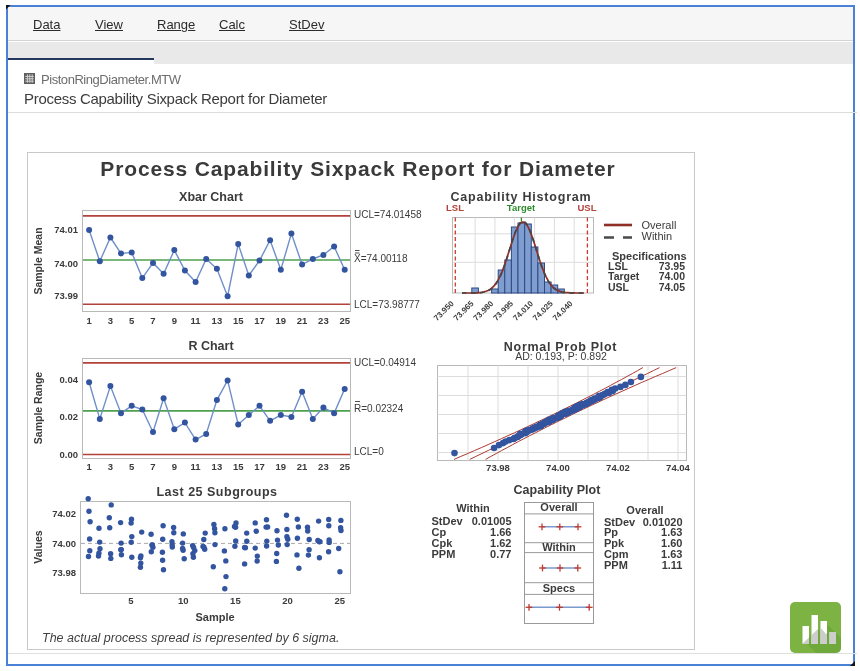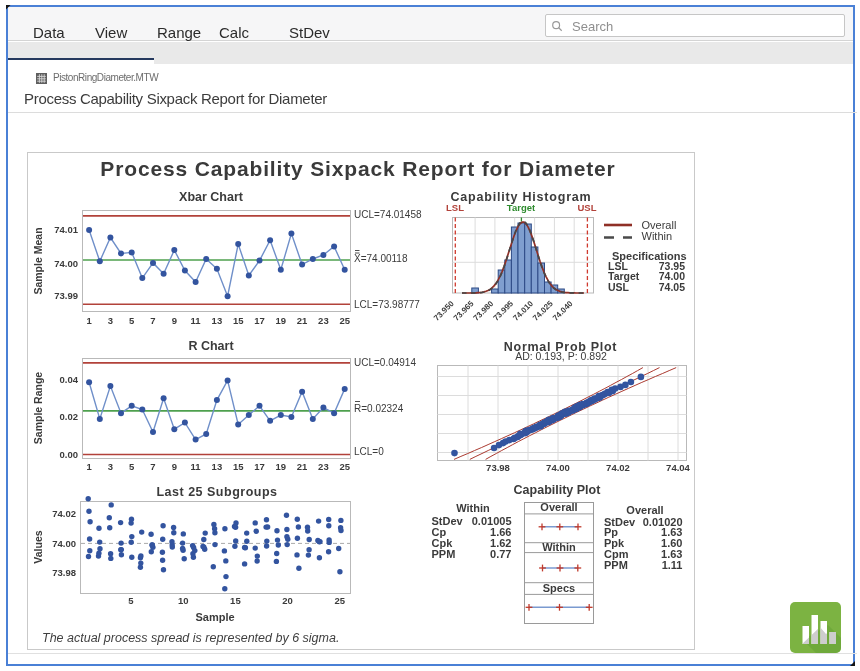--- a/index.html
+++ b/index.html
@@ -1,46 +1,39 @@
 <!DOCTYPE html>
 <html><head><meta charset="utf-8">
 <style>
 * { margin:0; padding:0; box-sizing:border-box; }
 html,body { width:860px; height:671px; background:#fff; font-family:"Liberation Sans",sans-serif; }
 .win { position:absolute; left:6px; top:5px; width:849px; height:661px; border:2px solid #4a80d6; background:#fff; }
 .menubar { position:absolute; left:0; top:0; width:100%; height:34px; background:#f6f6f7; border-bottom:1px solid #d4d4d4; }
-.mi { position:absolute; top:17px; font-size:15px; color:#2b2b2b; }
+.mi { position:absolute; top:10px; font-size:13px; color:#2b2b2b;text-decoration:underline; }
 .search { position:absolute; left:537px; top:6.5px; width:300px; height:23px; border:1px solid #c6c6c6; background:#fff; border-radius:2px; }
 .search span { position:absolute; left:26px; top:4px; font-size:13px; color:#8f8f8f; }
 .tabbar { position:absolute; left:0; top:35px; width:100%; height:22px; background:#e9e9e9; }
 .tab { position:absolute; left:0; top:16px; width:146px; height:22px; background:#fff; border-top:2px solid #25395e;font-style:italic; }
 .tab .lbl { position:absolute; left:5px; top:4px; font-size:11.5px; color:#222; }
 .content { position:absolute; left:0; top:57px; width:100%; height:600px; background:#fff; }
-.wsrow { position:absolute; left:16px; top:7.5px; font-size:10px; letter-spacing:-0.45px; color:#6d6d6d;margin-left:12px; }
+.wsrow { position:absolute; left:16px; top:7.5px; font-size:13px; letter-spacing:-0.45px; color:#6d6d6d; }
 .rtitle { position:absolute; left:16px; top:26px; font-size:15px; letter-spacing:-0.3px; color:#3c3c3c; }
 .hr1 { position:absolute; left:0px; top:48px; width:849px; height:1px; background:#dcdcdc; }
 .gframe { position:absolute; left:19px; top:88px; width:668px; height:498px; border:1px solid #c9c9c9; background:#fff; }
 .hr2 { position:absolute; left:0px; top:589px; width:849px; height:1px; background:#e0e0e0; }
 .mlogo { position:absolute; left:782px; top:538px; width:51px; height:51px; background:#7cb342; border-radius:5px; }
 </style></head>
 <body>
 <div class="win">
   <div class="menubar">
     <span class="mi" style="left:25px">Data</span>
     <span class="mi" style="left:87px">View</span>
     <span class="mi" style="left:149px">Range</span>
     <span class="mi" style="left:211px">Calc</span>
     <span class="mi" style="left:281px">StDev</span>
-    <div class="search">
-      <svg width="12" height="12" style="position:absolute;left:5px;top:5px" viewBox="0 0 14 14">
-        <circle cx="6" cy="6" r="4" fill="none" stroke="#9a9a9a" stroke-width="1.4"></circle>
-        <line x1="9" y1="9" x2="12.5" y2="12.5" stroke="#9a9a9a" stroke-width="1.4"></line>
-      </svg>
-      <span>Search</span>
-    </div>
   </div>
   <div class="tabbar">
     <div class="tab">
       <span class="lbl">Process Capabilit...</span>
       <svg width="9" height="6" style="position:absolute;left:108px;top:8px" viewBox="0 0 9 6">
           <path d="M0.5 1 L8.5 1 L4.5 5.5 Z" fill="#444"></path>
         </svg>
       <svg width="9" height="9" style="position:absolute;left:125px;top:6px" viewBox="0 0 9 9">
           <path d="M1 1 L8 8 M8 1 L1 8" stroke="#444" stroke-width="1.3"></path>
         </svg>

